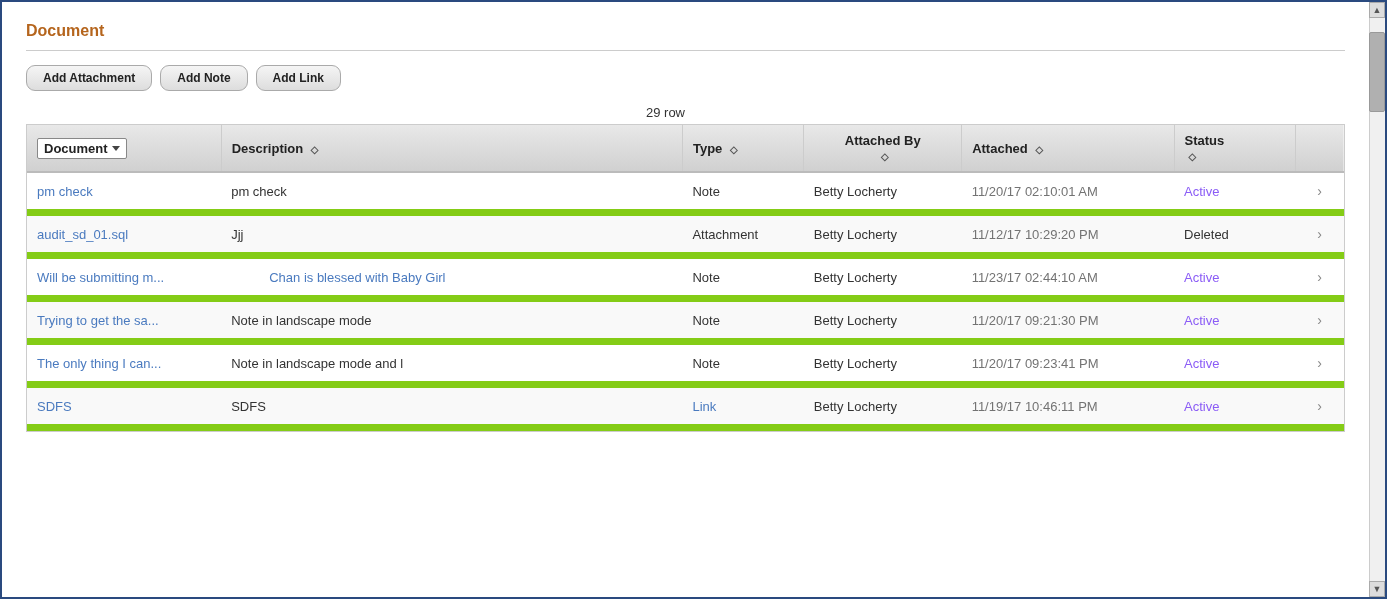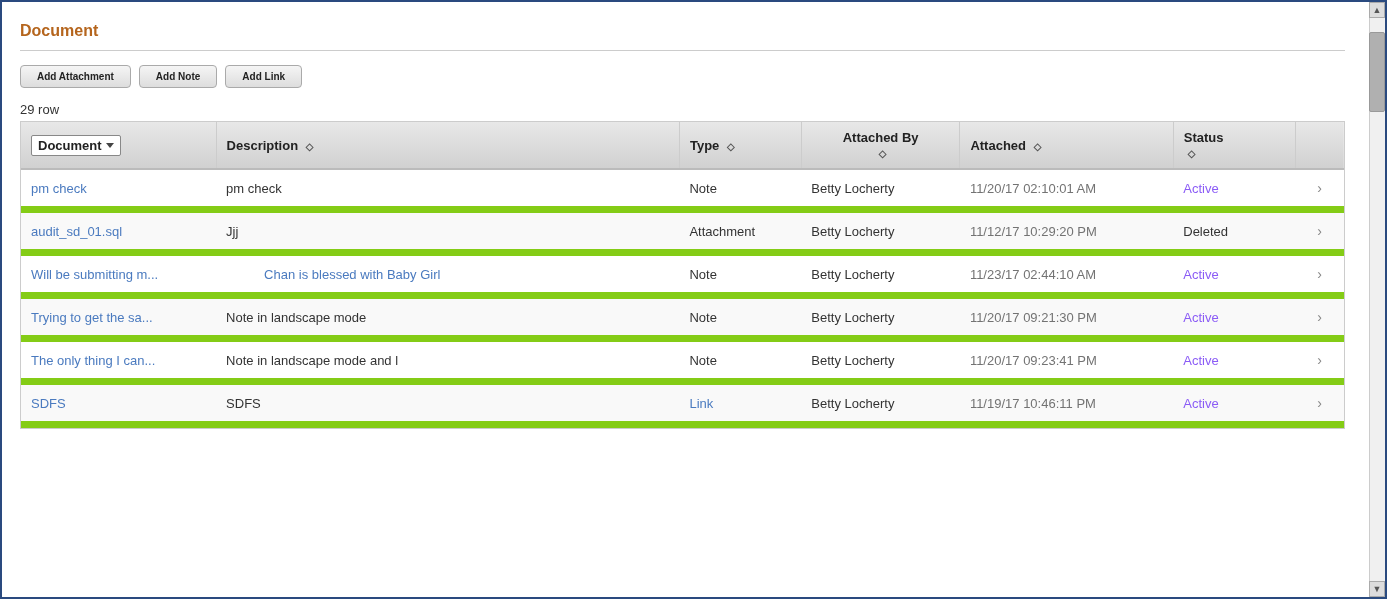--- a/index.html
+++ b/index.html
@@ -8,21 +8,21 @@
       font-size: 13px;
       background: #fff;
       border: 2px solid #2a4a7f;
       width: 1387px;
       min-height: 599px;
       position: relative;
       overflow: hidden;
     }
 
     .page-container {
-      padding: 20px 20px 0 18px;
+      padding: 20px 20px 0 24px;
       position: relative;
     }
 
     .page-title {
       color: #b5651d;
       font-size: 16px;
       font-weight: bold;
       margin-bottom: 10px;
     }
 
@@ -35,29 +35,29 @@
     .toolbar {
       display: flex;
       gap: 8px;
       margin-bottom: 14px;
     }
 
     .toolbar-btn {
       padding: 5px 16px;
       background: linear-gradient(to bottom, #f5f5f5, #ddd);
       border: 1px solid #aaa;
-      border-radius: 4px;
-      font-size: 10px;
+      border-radius: 9px;
+      font-size: 12px;
       font-weight: bold;
       cursor: pointer;
       color: #222;
     }
 
     .row-count {
-      text-align: left;
+      text-align: center;
       font-size: 13px;
       color: #333;
       margin-bottom: 4px;
       padding-right: 40px;
     }
 
     .table-wrapper {
       width: 100%;
       overflow-x: hidden;
       border: 1px solid #ccc;

